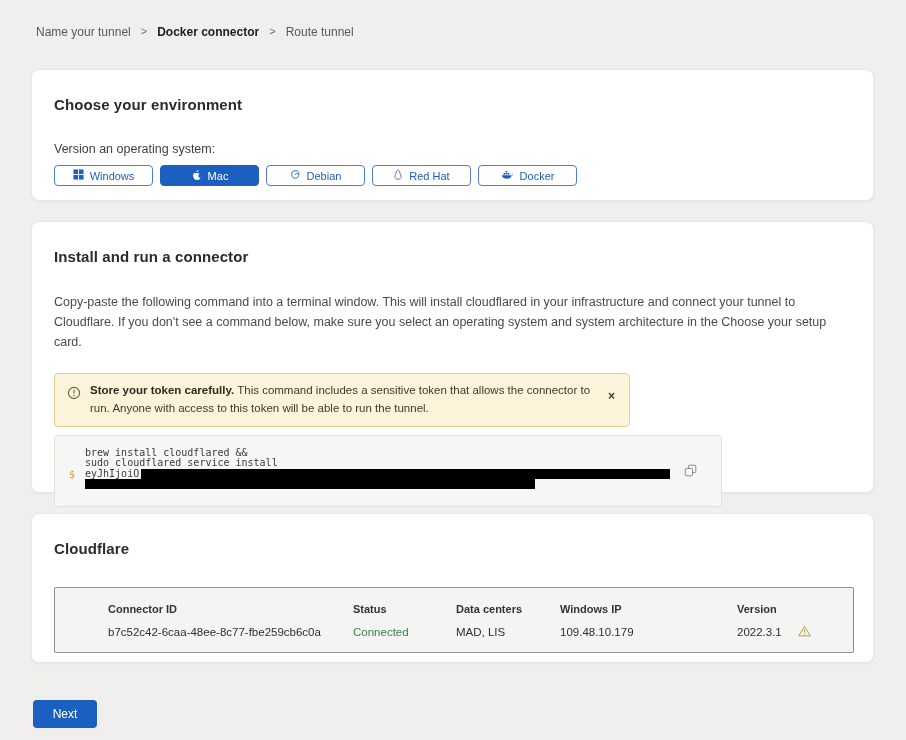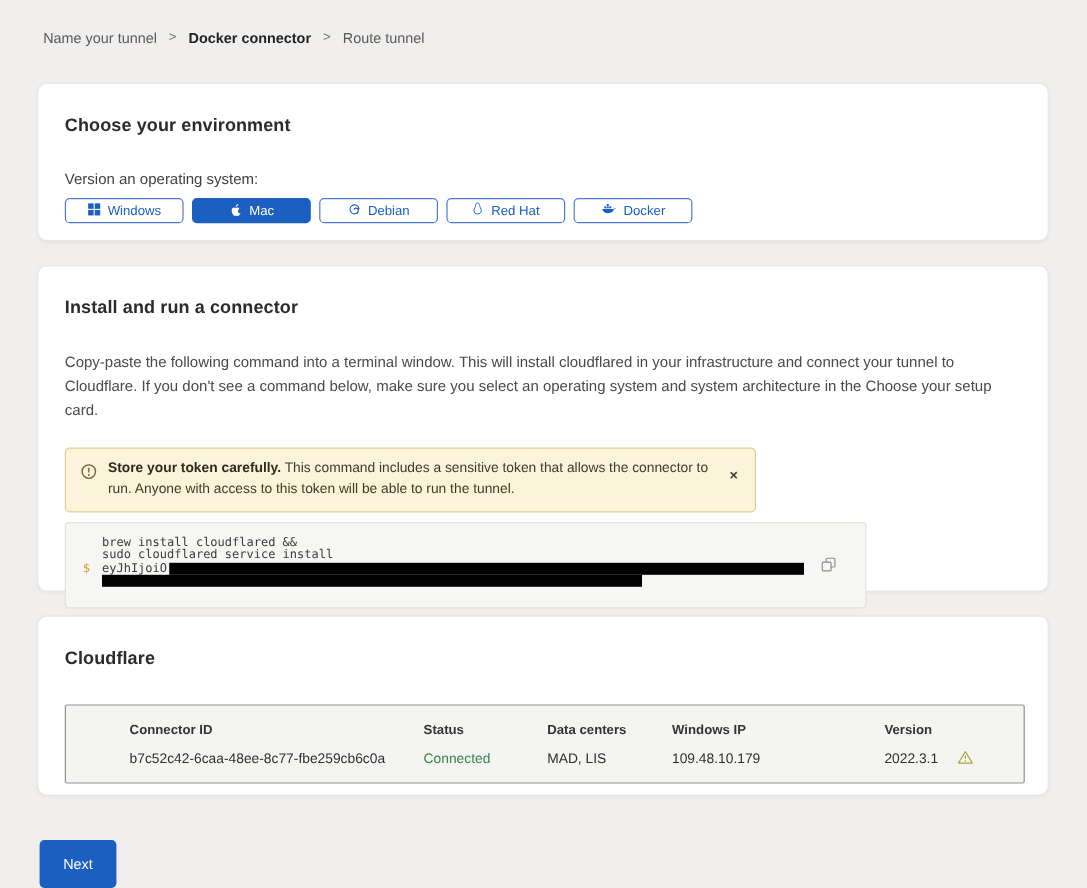--- a/index.html
+++ b/index.html
@@ -109,21 +109,21 @@
   }
   .t-row { display:grid; grid-template-columns:245px 103px 104px 177px 1fr; align-items:center; }
   .t-head { font-size:11px; font-weight:bold; color:#333; margin-bottom:10px; }
   .t-data { color:#2f2f2f; }
   .status-connected { color:#35854c; }
   .version-cell { display:flex; align-items:center; gap:16px; }
 
   
   .next-btn {
     margin:37px 0 0 33px;
-    width:64px; height:40px;
+    width:64px; height:28px;
     background:#1b5fc1; color:#fff;
     border:none; border-radius:4px;
     font-size:12px; font-family:"Liberation Sans", sans-serif;
     cursor:pointer;
   }
 </style>
 </head>
 <body>
 
 <div class="page">

